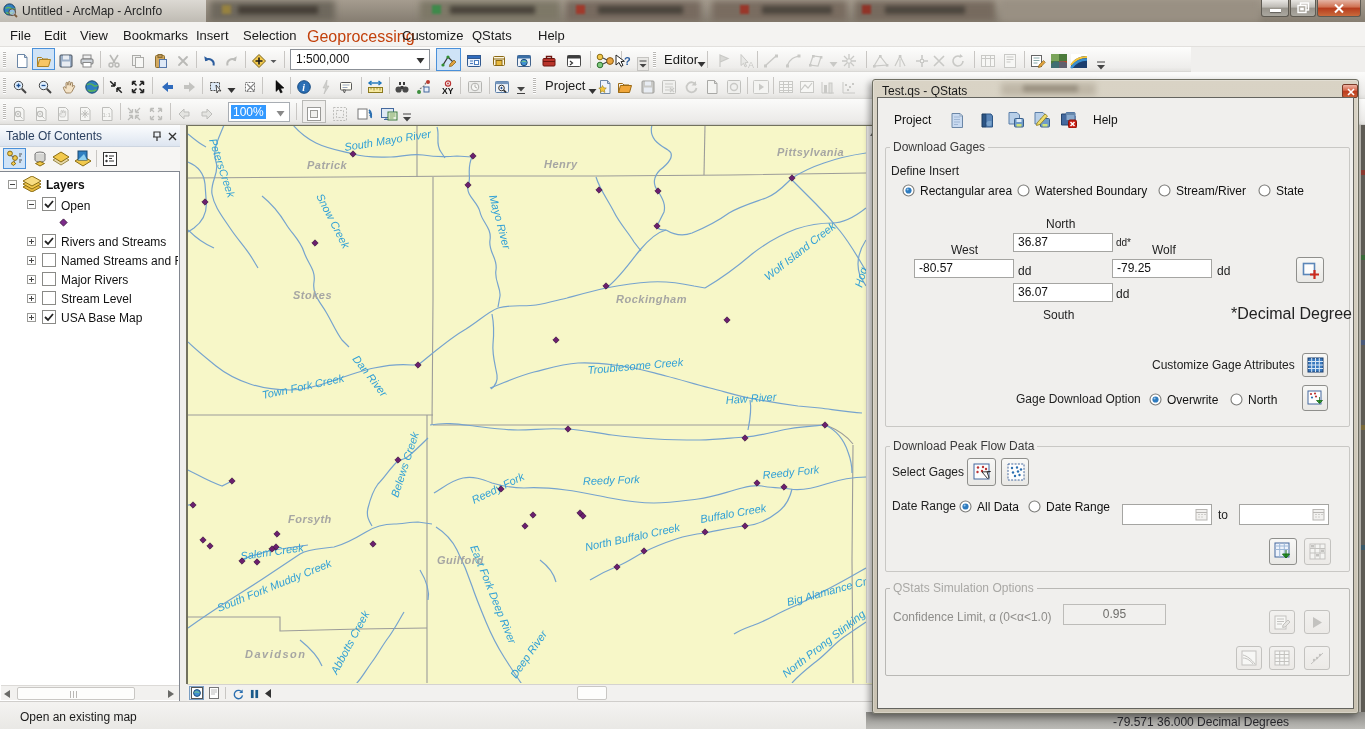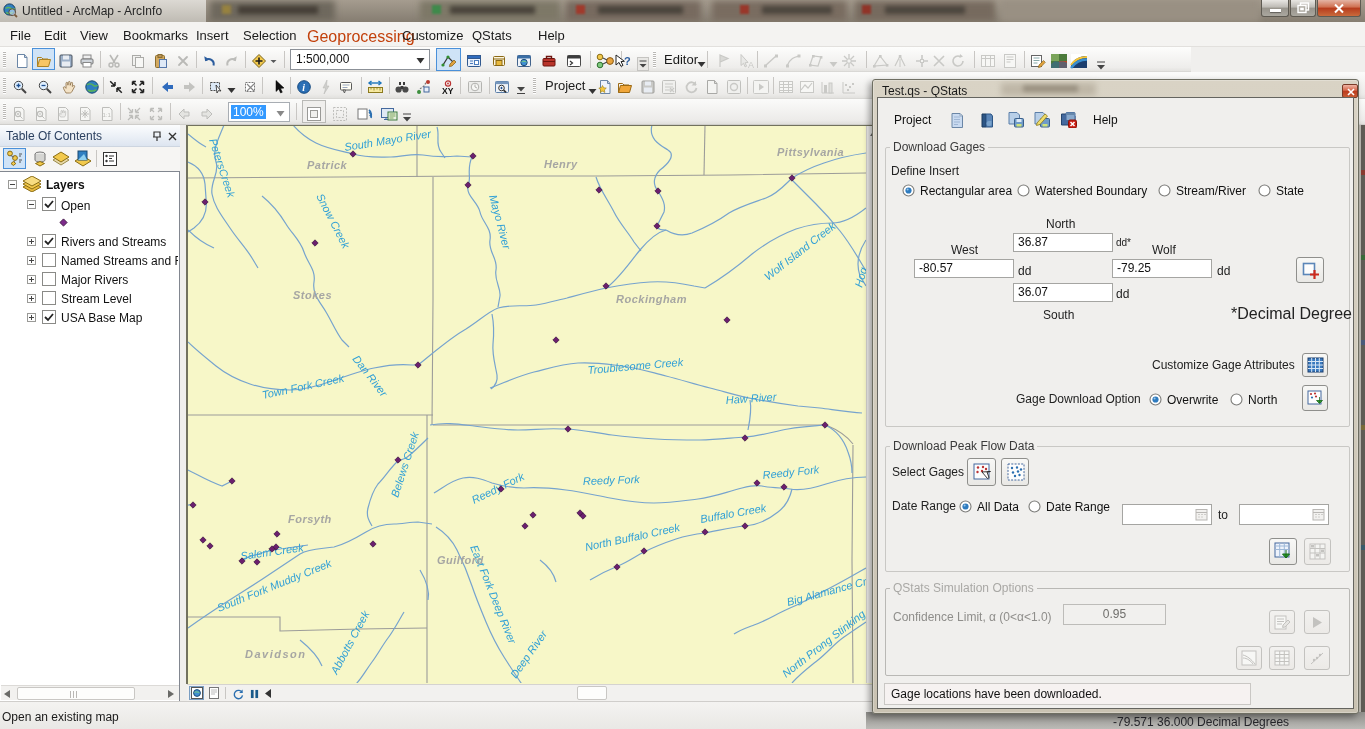--- a/index.html
+++ b/index.html
@@ -774,21 +774,21 @@
    <div class="a" style="left:16px;top:1px;width:118px;height:13px;background:#fdfdfc;border:1px solid #c9c7c4;border-radius:2px">
      <div class="a" style="left:52px;top:3px;width:1px;height:7px;background:#b9b7b4"></div>
      <div class="a" style="left:55px;top:3px;width:1px;height:7px;background:#b9b7b4"></div>
      <div class="a" style="left:58px;top:3px;width:1px;height:7px;background:#b9b7b4"></div>
    </div>
  </div>
 </div>
 <div class="a" style="left:180px;top:125px;width:6px;height:579px;background:#f0efec"></div>
 
 <div class="a" style="left:0;top:701px;width:1365px;height:28px;background:linear-gradient(#f4f3f1,#e9e8e5);border-top:1px solid #d0cecb">
- <span class="a" style="left:2px;top:8px;font-size:12px;color:#1a1a1a">Open an existing map</span>
+ <span class="a" style="left:20px;top:8px;font-size:12px;color:#1a1a1a">Open an existing map</span>
 </div>
 <div class="a" style="left:866px;top:712px;width:559px;height:17px;background:linear-gradient(#8e8d89,#bcbbb7)">
  <span class="a" style="left:247px;top:3px;font-size:12px;color:#26262b">-79.571  36.000 Decimal Degrees</span>
 </div>
 <div class="a" style="left:1358px;top:125px;width:4px;height:587px;background:#b8b5ae"></div>
 <div class="a" style="left:1361px;top:125px;width:4px;height:587px;background:#5f5c55">
  <div class="a" style="left:0;top:45px;width:4px;height:5px;background:#8a3a30"></div>
  <div class="a" style="left:0;top:130px;width:4px;height:5px;background:#3a6a3a"></div>
  <div class="a" style="left:0;top:215px;width:4px;height:5px;background:#4a5a7a"></div>
  <div class="a" style="left:0;top:300px;width:4px;height:5px;background:#7a6a3a"></div>
@@ -1001,16 +1001,13 @@
         </svg>
       </div>
       <div class="a" style="left:426px;top:548px;width:26px;height:24px;background:linear-gradient(#f2f1ef,#eceae7);border:1px solid #c3c2bf;border-radius:3px">
         <svg class="a" style="left:4px;top:3px" width="17" height="17" viewBox="0 0 17 17">
           <path d="M2 14 L14 3" stroke="#c3c2bf"></path>
           <circle cx="5" cy="10" r="1.2" fill="#c3c2bf"></circle>
           <circle cx="8" cy="8" r="1.2" fill="#c3c2bf"></circle>
           <circle cx="11" cy="5" r="1.2" fill="#c3c2bf"></circle>
         </svg>
       </div>
-      <div class="a" style="left:6px;top:585px;width:367px;height:22px;background:#f6f2f1;border:1px solid #c9c7c4">
-        <span class="a" style="left:6px;top:3px;font-size:12px;color:#111">Gage locations have been downloaded.</span>
-      </div>
     </div>
   </div>
 </body></html>

